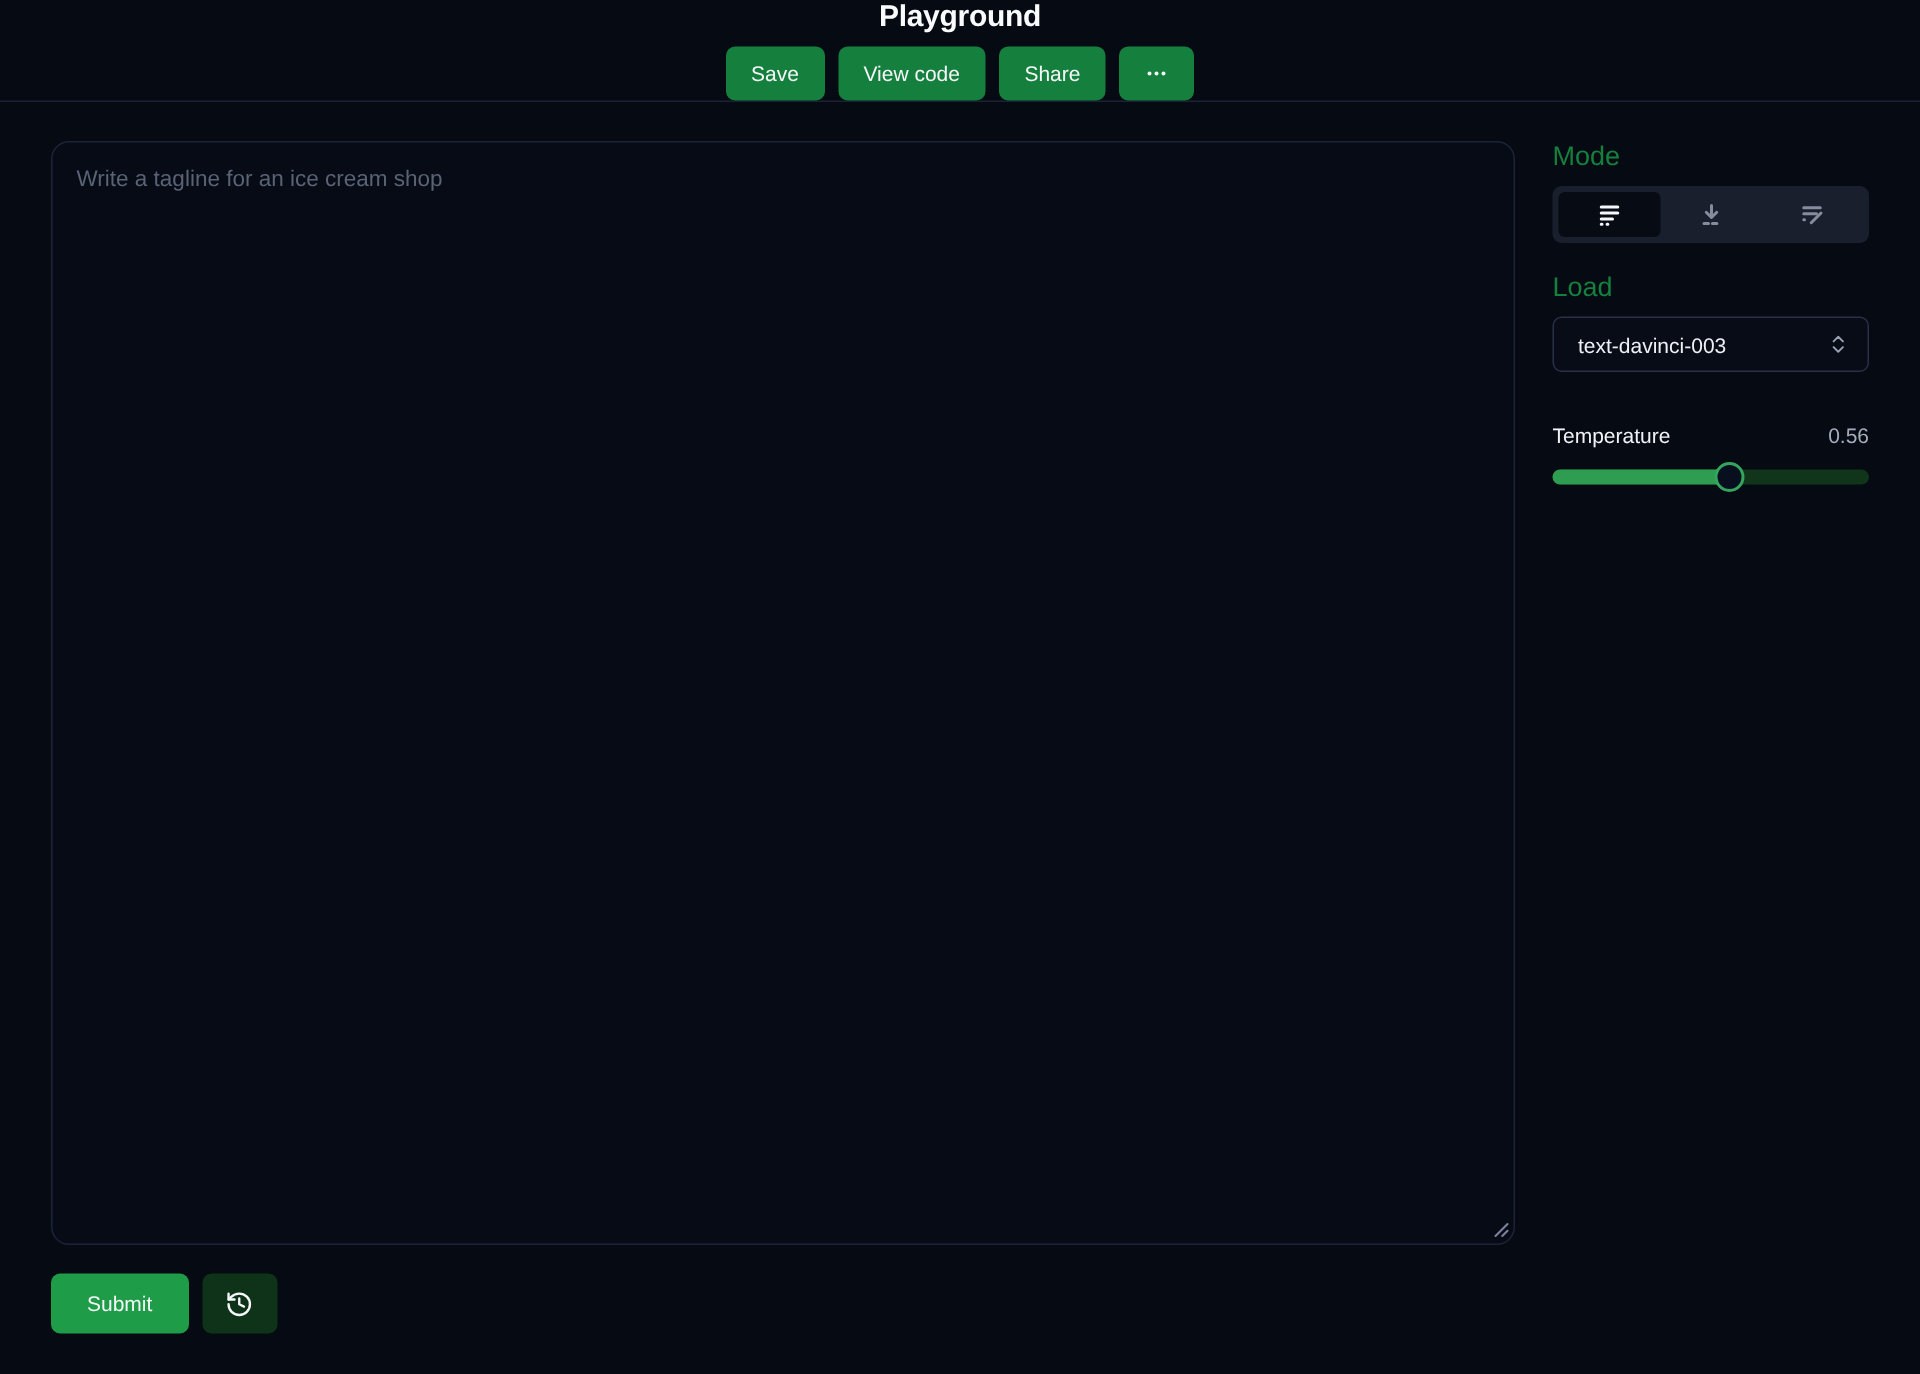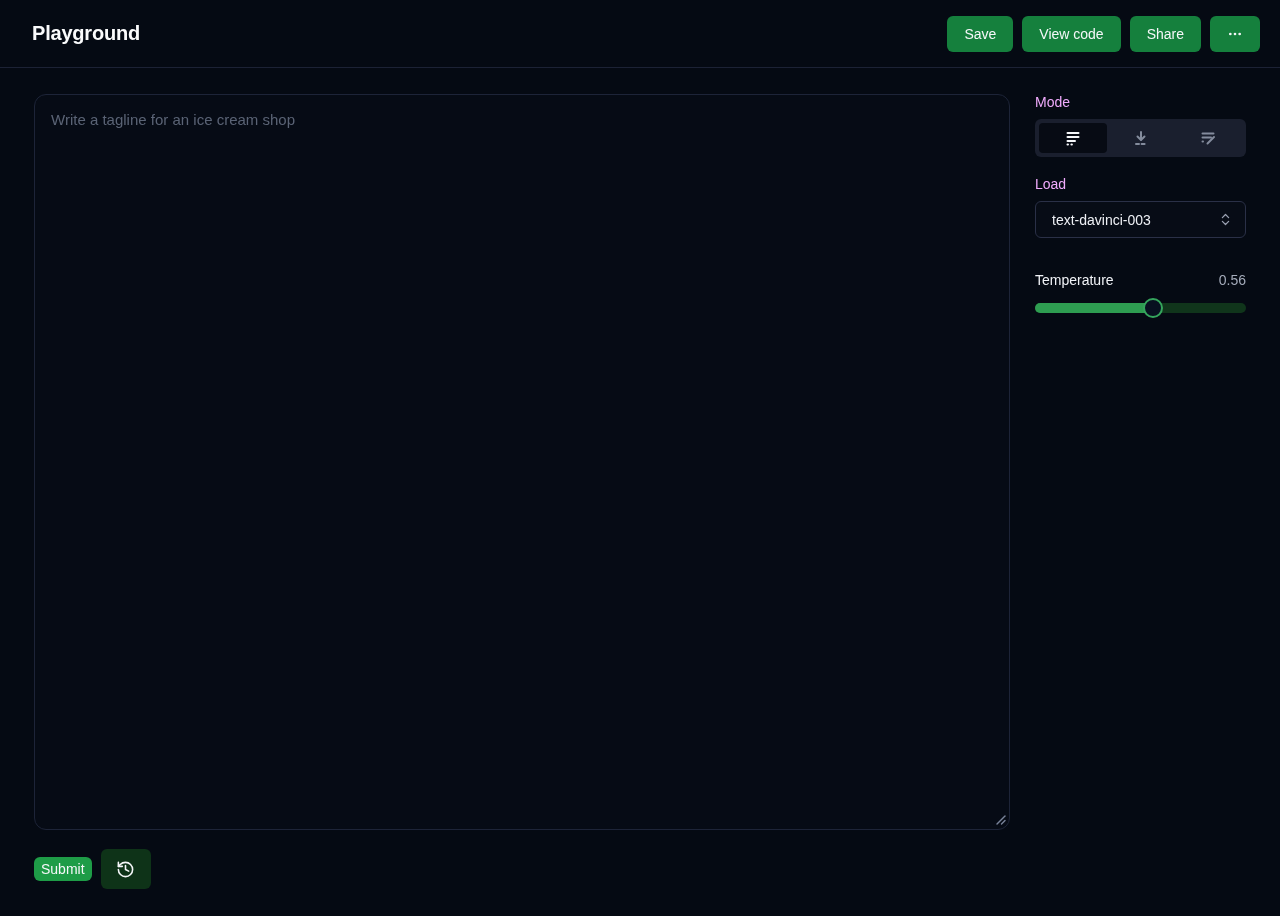--- a/index.html
+++ b/index.html
@@ -8,22 +8,23 @@
     background:#050a13;
     color:#f2f4f8;
     font-family:"Liberation Sans","DejaVu Sans",sans-serif;
     font-size:14px;
   }
 
   
   .header {
     height:68px;
     display:flex; align-items:center; justify-content:space-between;
-    padding:0 20px 0 32px;
+    padding:0 32px 0 32px;
     border-bottom:1px solid #1c2235;
+    flex-direction:column;
   }
   .page-title {
     font-size:20px; font-weight:700; letter-spacing:-0.2px; color:#fafbfc;
   }
   .header-right { display:flex; align-items:center; gap:9px; }
 
   .preset-select {
     width:315px; height:38px;
     display:flex; align-items:center; justify-content:space-between;
     background:#0c111d;
@@ -68,27 +69,27 @@
     outline:none;
     display:block;
   }
   textarea.prompt::placeholder { color:#5a6375; }
   .resize-handle {
     position:absolute; right:4px; bottom:5px;
     color:#79839a; pointer-events:none;
   }
 
   .actions { display:flex; align-items:center; gap:9px; margin-top:19px; height:40px; }
-  .btn.submit { height:24px; padding:0 7px; }
+  .btn.submit { height:40px; padding:0 24px; }
   .btn.icon-btn { height:40px; width:50px; padding:0; background:#0e3318; }
 
   
   .sidebar { width:211px; flex:0 0 211px; }
   .group-label {
-    font-size:14px; font-weight:500; color:#f0abfc;
+    font-size:18px; font-weight:500; color:#15803d;
     margin-bottom:9px;
   }
 
   .mode-tabs {
     display:flex;
     background:#1a1f2e;
     border-radius:6px;
     padding:4px;
     height:38px;
     margin-bottom:19px;

